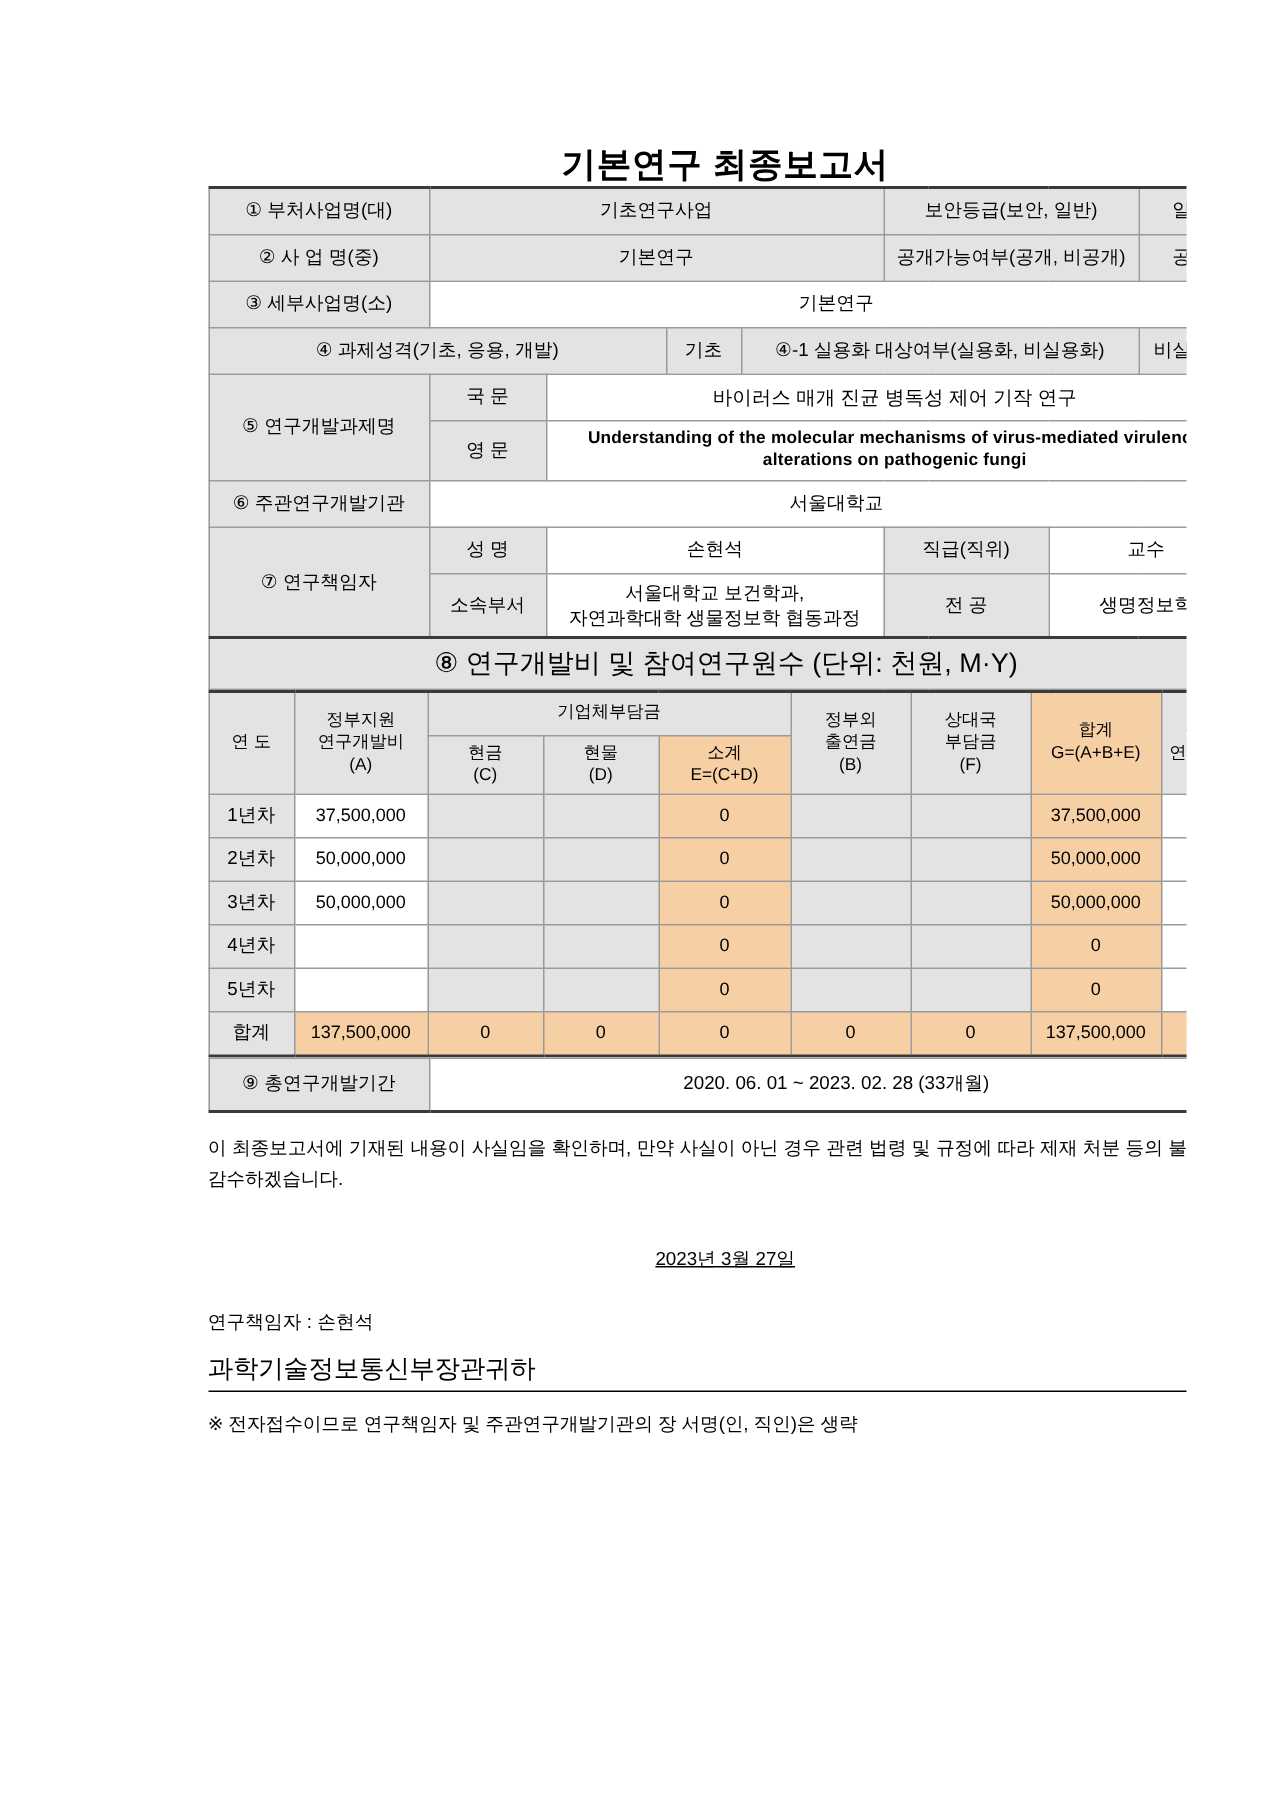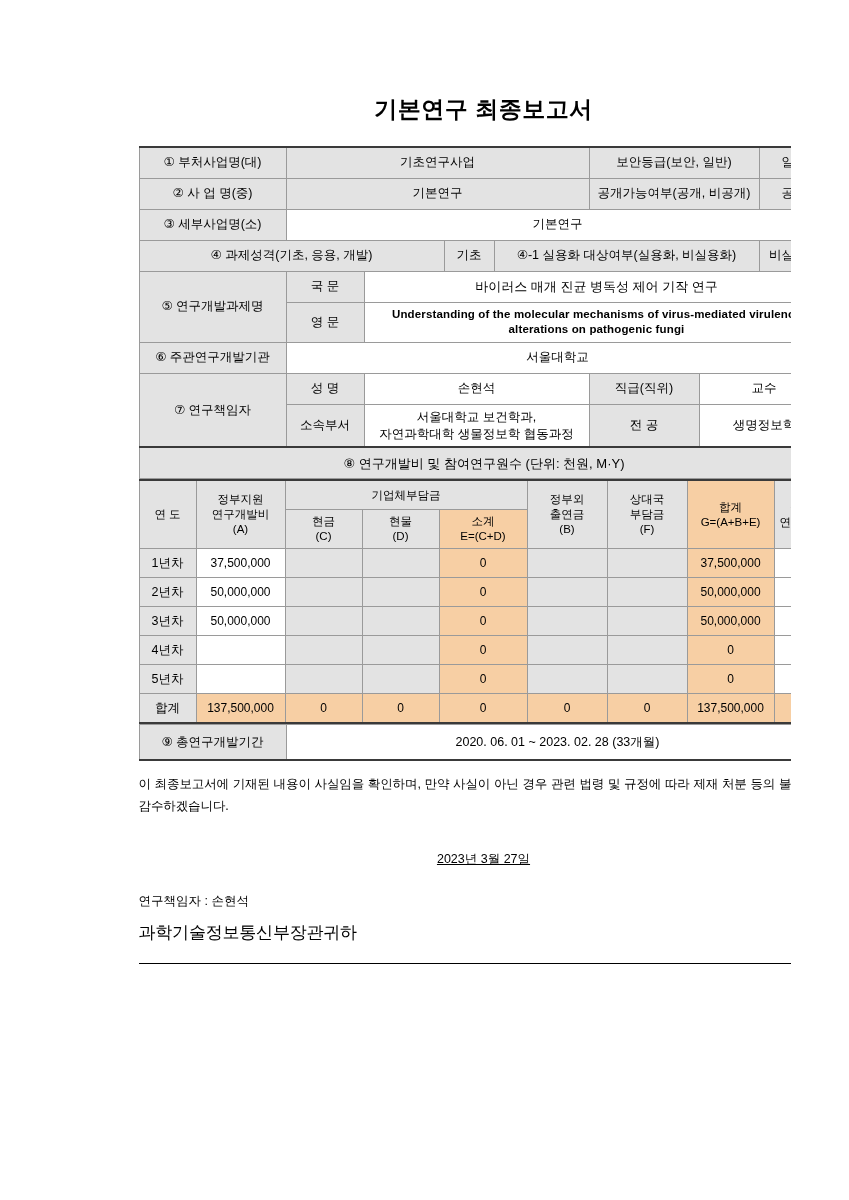--- a/index.html
+++ b/index.html
@@ -55,35 +55,35 @@
     word-break: keep-all;
   }
   .gray   { background: #e3e3e3 !important; }
   .orange { background: #f7cfa4 !important; }
   .lbl    { text-align: left; padding-left: 9px; }
   .num    { text-align: right; padding-right: 7px; }
   .thick-top    { border-top: 2px solid #3a3a3a !important; }
   .thick-bottom { border-bottom: 2px solid #3a3a3a !important; }
 
   
-  #info-table { margin-top: 22px; }
+  #info-table { }
   #info-table td { height: 22px; }
 
   .title-kor { font-size: 13px; }
   .title-eng {
     font-size: 11.5px;
     line-height: 1.5;
     letter-spacing: 0.15px;
     padding: 5px 10px;
     font-weight: bold;
   }
 
   
   .caption-cell {
-    font-size: 13px;
+    font-size: 18px;
     padding: 7px 0 7px 0;
   }
 
   
   #budget-table { width: 690px; }
   #budget-table td {
     font-size: 12px;
     height: 20px;
   }
   #budget-table .hd {
@@ -114,21 +114,21 @@
   }
   .sig-line {
     font-size: 12.5px;
     margin-top: 25px;
   }
   .sig-line.second { margin-top: 25px; }
 
   .recipient-wrap {
     margin-top: 11px;
     border-bottom: 1.5px solid #000000;
-    padding-bottom: 19px;
+    padding-bottom: 3px;
   }
   .recipient {
     font-size: 17px;
     letter-spacing: -0.2px;
   }
 
   .footnote {
     margin-top: 13px;
     font-size: 12.5px;
     letter-spacing: -0.1px;
@@ -362,15 +362,16 @@
 
     <p class="statement">이 최종보고서에 기재된 내용이 사실임을 확인하며, 만약 사실이 아닌 경우 관련 법령 및 규정에 따라 제재 처분 등의 불이익도 감수하겠습니다.</p>
 
     <div class="sig-date">2023년  3월  27일</div>
     <div class="sig-line">연구책임자 : 손현석</div>
 
     <div class="recipient-wrap">
       <span class="recipient">과학기술정보통신부장관</span><span class="recipient suffix">귀하</span>
     </div>
 
+    <p class="footnote">※ 전자접수이므로 연구책임자 및 주관연구개발기관의 장 서명(인, 직인)은 생략</p>
 
   </div>
 </div>
 
 </body></html>

